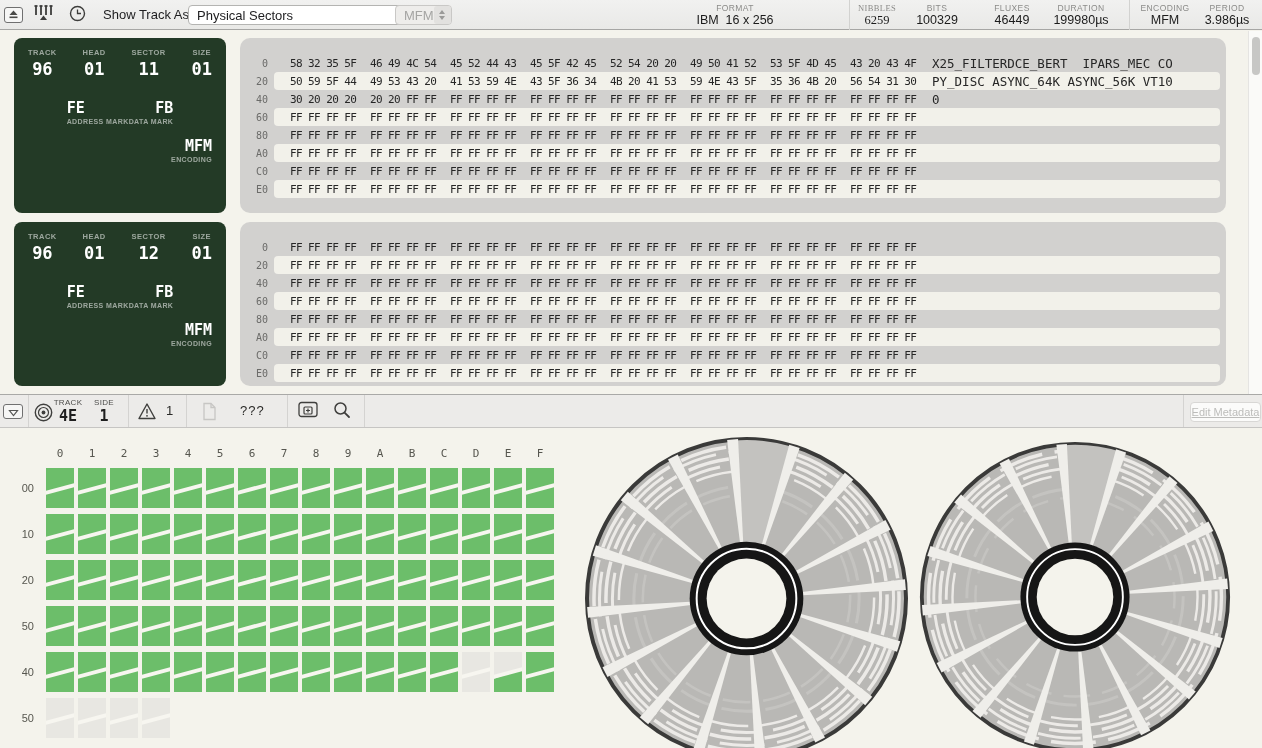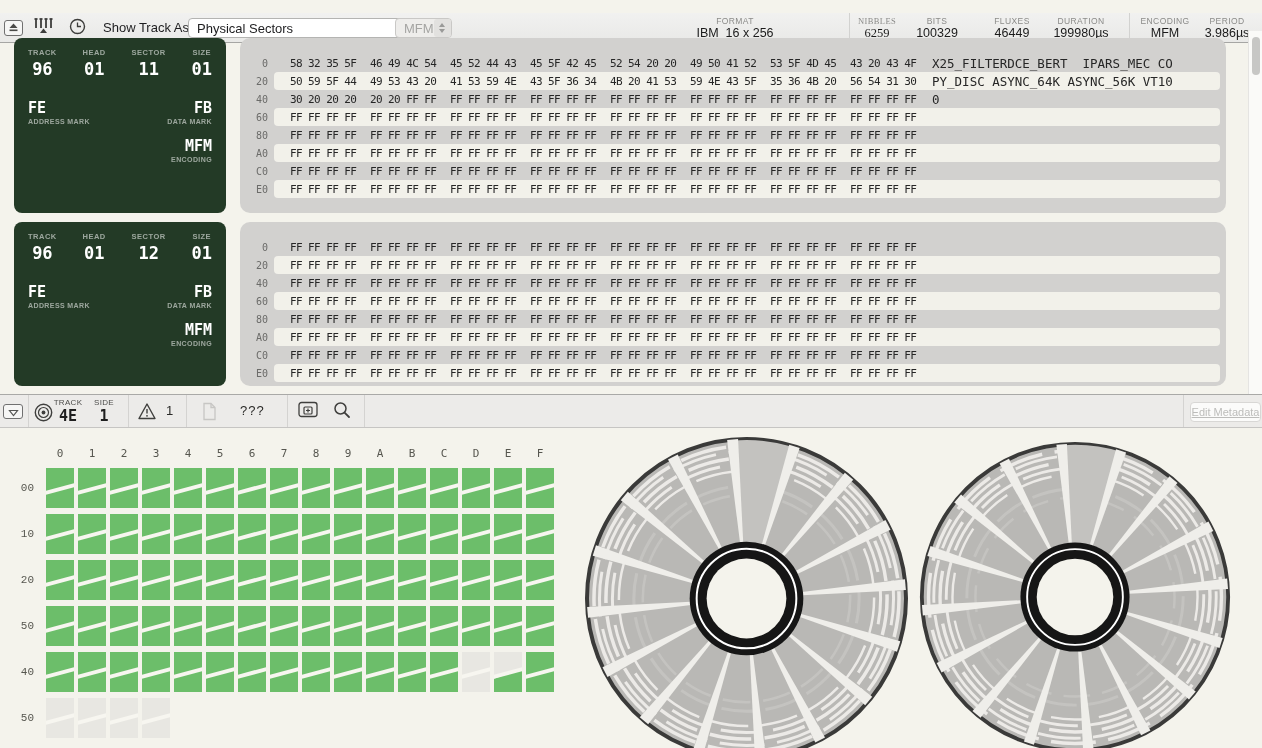--- a/index.html
+++ b/index.html
@@ -1,21 +1,21 @@
 <!DOCTYPE html>
 <html style="--good: #6cbe6a; --missing: #e8e7e2;"><head>
 <meta charset="utf-8">
 <style>
   * { margin:0; padding:0; box-sizing:border-box; }
   html,body { width:1262px; height:748px; overflow:hidden; }
   .app { position:relative; width:1262px; height:748px; background:#f4f3ec;
          font-family:"Liberation Sans", sans-serif; overflow:hidden; }
 
   
-  .toolbar { position:absolute; top:13px; left:0; right:0; height:30px;
+  .toolbar { position:absolute; top:0; left:0; right:0; height:30px;
              background:linear-gradient(#f1f1f0,#e9e9e7); border-bottom:1px solid #a6a6a4; }
   .tb-btn { position:absolute; top:7px; height:16px; display:flex; align-items:center; justify-content:center; }
   .boxed { border:1px solid #707070; border-radius:3px; background:#f6f6f5; }
   .tb-label { position:absolute; left:103px; top:0; height:30px; line-height:30px;
               font-size:13px; color:#1d1d1f; }
   .select { position:absolute; top:5px; height:20px; background:#fff; border:1px solid #b4b4b2;
             border-radius:4px; display:flex; align-items:center; font-size:13px; color:#1d1d1f; }
   .select .val { flex:1; padding:0 8px; white-space:nowrap; overflow:hidden; }
   .stepper { width:17px; height:18px; margin-right:0.5px; border-radius:3px;
              background:linear-gradient(#57a0f8,#2e72ea); display:flex; flex-direction:column;
@@ -31,21 +31,21 @@
   .stat .vl { font-size:12.5px; color:#1b1b1b; white-space:pre; }
   .tb-div { position:absolute; top:0; width:1px; height:30px; background:#d2d2d0; }
 
   
   .card { position:absolute; left:14px; width:212px; background:#233a26; border-radius:8px; color:#fff; overflow:hidden; }
   .card1 { top:38px; height:175px; }
   .card2 { top:222px; height:164px; }
   .chead { display:flex; justify-content:space-between; padding:10px 14px 0; text-align:center; }
   .cstat .lb { font-size:7.5px; font-weight:bold; letter-spacing:.5px; color:rgba(255,255,255,.55); }
   .cstat .vl { font-size:17px; font-weight:bold; font-family:"DejaVu Sans Mono",monospace; margin-top:2px; }
-  .marks { display:flex; justify-content:space-between; padding:20px 14px 0; }
+  .marks { display:flex; justify-content:center; padding:20px 14px 0; }
   .mk .big { font-size:15px; font-weight:bold; font-family:"DejaVu Sans Mono",monospace; }
   .mk .sm  { font-size:7px; font-weight:bold; letter-spacing:.4px; color:rgba(255,255,255,.55); margin-top:1px; }
   .mk.right { text-align:right; }
   .encblock { text-align:right; padding:12px 14px 0; }
 
   
   .hexpanel { position:absolute; left:240px; width:986px; background:#d2d1cf; border-radius:10px;
               padding:16px 0 0 8px; }
   .hexpanel1 { top:38px; height:175px; }
   .hexpanel2 { top:222px; height:164px; }
@@ -74,21 +74,21 @@
   .sb-text { position:absolute; font-size:13px; color:#2a2a28; top:0; height:32px; line-height:32px; }
   .sb-status { font-weight:bold; color:#1f1f1f; }
   .metabtn { position:absolute; left:1190px; top:7px; width:71px; height:20px; border:1px solid #d8d7d5;
              border-radius:4px; background:#fbfbfa; color:#bcbcba; font-size:11px; text-align:center; line-height:18px;text-decoration:underline; }
 
   
   #sectorgrid { position:absolute; left:8px; top:446px; display:grid;
                 grid-template-columns:34px repeat(16, 28px); grid-template-rows:16px repeat(6, 40px);
                 gap:6px 4px; }
   .gcol { font-family:"DejaVu Sans Mono",monospace; font-size:11px; color:#56564f; text-align:center; line-height:16px; }
-  .growlab { font-family:Liberation Mono, monospace; font-size:11px; color:#56564f; text-align:right; padding-right:8px; line-height:40px; }
+  .growlab { font-family:Liberation Sans, sans-serif; font-size:11px; color:#56564f; text-align:right; padding-right:8px; line-height:40px; }
   .cell { position:relative; overflow:hidden; }
   .cell.good { background:var(--good,#6cbe6a); }
   .cell.missing { background:var(--missing,#e8e7e2); }
   .cell.partial { background:var(--missing,#e8e7e2); }
   .cell.partial::before { content:""; position:absolute; inset:0; background:var(--good,#6cbe6a);
                           clip-path:polygon(0 67%, 100% 43%, 100% 100%, 0 100%); }
   .cell::after { content:""; position:absolute; left:-3px; right:-3px; top:47%; height:3.5px;
                  background:#f7f6f0; transform:rotate(-15deg); }
   .cell.empty { visibility:hidden; }
 

